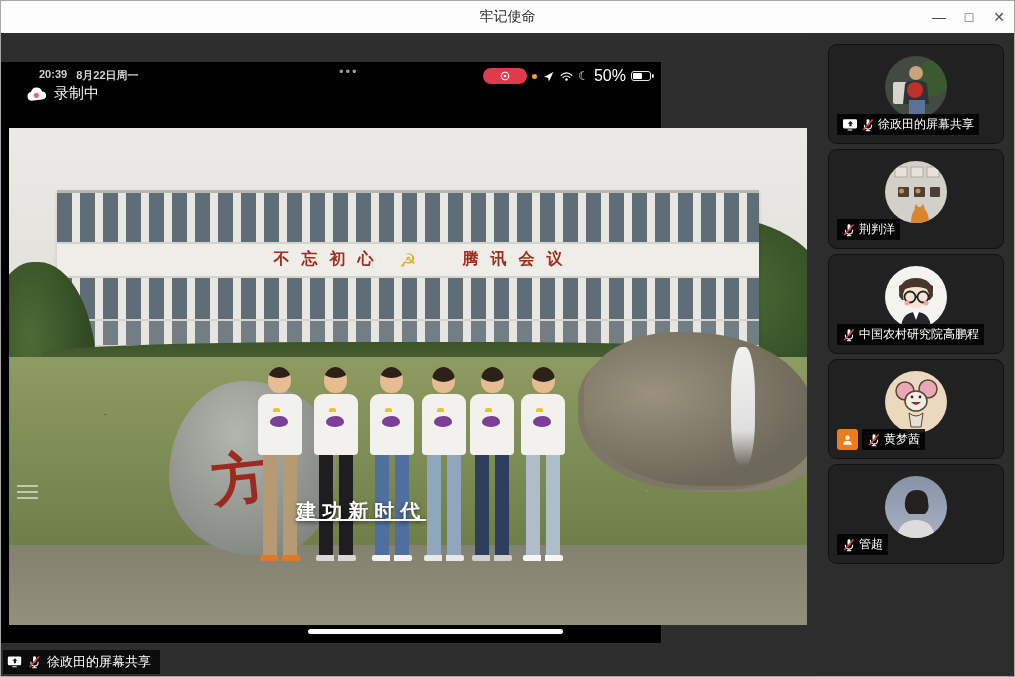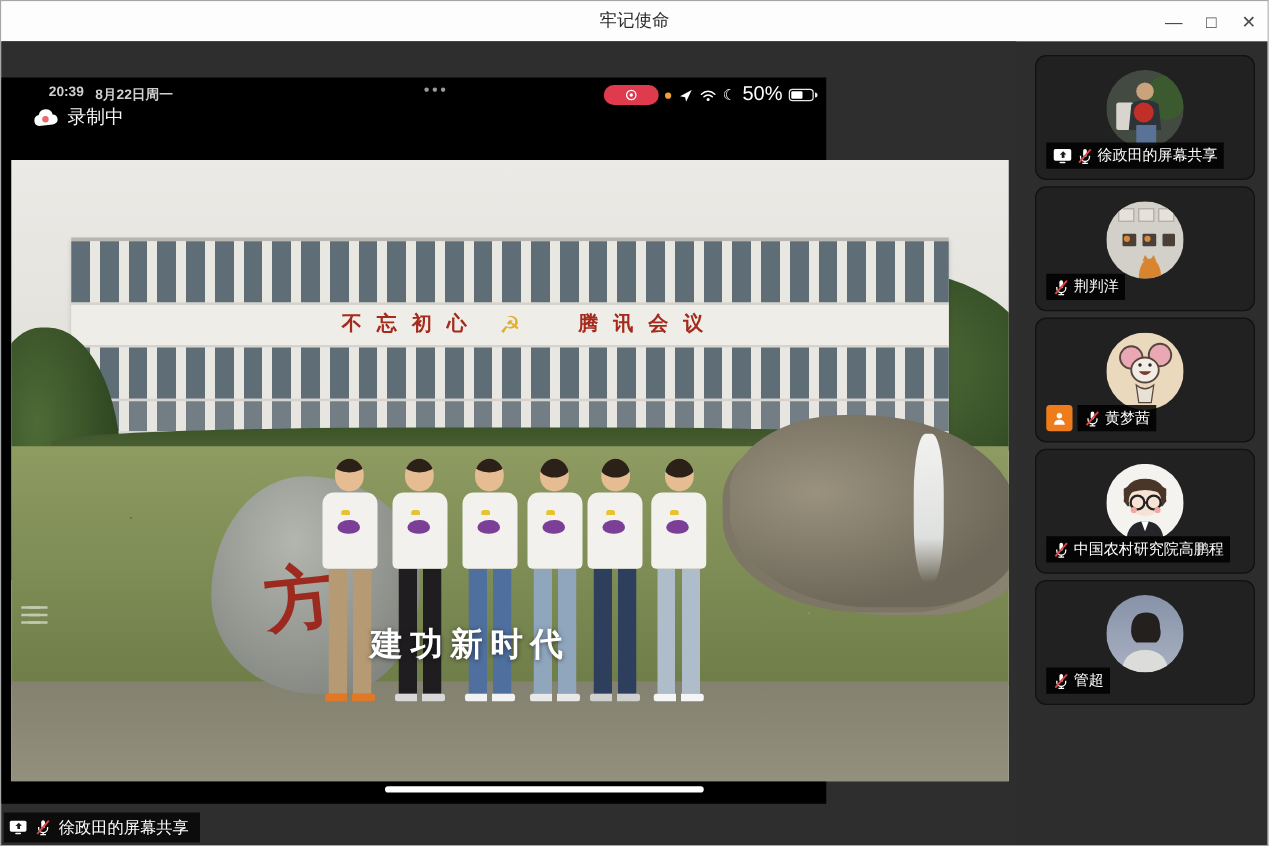--- a/index.html
+++ b/index.html
@@ -74,22 +74,22 @@
   .fig .head::before{content:"";position:absolute;top:-2px;left:-1px;right:-1px;height:13px;background:#2b2118;border-radius:50%;}
   .fig.longhair .head::before{height:17px;}
   .fig .shirt{margin:1px auto 0;width:44px;height:30%;background:#f2f1ee;border-radius:9px 9px 4px 4px;position:relative;}
   .fig .shirt::before{content:"";position:absolute;left:50%;top:24%;width:7px;height:4px;margin-left:-7px;background:#e7c332;border-radius:2px 2px 0 0;}
   .fig .shirt::after{content:"";position:absolute;left:50%;top:36%;width:18px;height:11px;margin-left:-10px;background:#7b3f98;
                      border-radius:55% 45% 50% 50%/60% 60% 45% 45%;}
   .fig .legs{margin:0 auto;width:34px;height:49%;
              background:linear-gradient(90deg,var(--p) 0 42%,rgba(0,0,0,0) 42% 58%,var(--p) 58% 100%);}
   .fig .shoes{margin:0 auto;width:40px;height:6px;border-radius:2px;
               background:linear-gradient(90deg,var(--s) 0 45%,transparent 45% 55%,var(--s) 55% 100%);}
-  .caption{position:absolute;left:36%;top:74.5%;color:#fff;font-weight:bold;font-size:26px;letter-spacing:6px;
-           text-shadow:0 1px 4px rgba(0,0,0,.55);}
+  .caption{position:absolute;left:36%;top:74.5%;color:#fff;font-weight:bold;font-size:20px;letter-spacing:6px;
+           text-shadow:0 1px 4px rgba(0,0,0,.55);text-decoration:underline;}
   .wm{position:absolute;left:1%;top:71%;opacity:.55;}
   .wm i{display:block;width:15px;height:2px;background:#fff;margin:4px 0 0 6px;box-shadow:-6px 0 0 0 #fff;}
   .homebar{position:absolute;left:307px;top:567px;width:255px;height:5px;border-radius:3px;background:#fff;}
   
   .sharelabel{position:absolute;left:2px;bottom:2px;background:#0c0c0c;display:flex;align-items:center;gap:5px;
               padding:3px 9px 3px 4px;color:#fff;font-size:13px;}
   .ic{width:15px;height:14px;flex:0 0 auto;}
   
   .sidebar{flex:1;background:#2d2d2d;padding:11px 10px 6px 15px;display:flex;flex-direction:column;gap:5px;min-width:0;}
   .tile{position:relative;height:100px;background:#212121;border:1px solid #111;border-radius:9px;flex:0 0 auto;}
@@ -324,67 +324,67 @@
                 <use href="#i-mic"></use>
               </svg>
             <span>荆判洋</span>
           </div>
         </div>
       </div>
 
       <div class="tile">
         <div class="avatar">
           <svg width="62" height="62" viewBox="0 0 62 62">
-            <rect width="62" height="62" fill="#ead9bd"></rect>
-            <circle cx="20" cy="20" r="9" fill="#e9a8b4" stroke="#57463e" stroke-width="1.5"></circle>
-            <circle cx="43" cy="18" r="9" fill="#e9a8b4" stroke="#57463e" stroke-width="1.5"></circle>
-            <ellipse cx="31" cy="30" rx="11" ry="10" fill="#f2ece4" stroke="#57463e" stroke-width="1.5"></ellipse>
-            <path d="M26 31q5 6 10 0z" fill="#7a3b30"></path>
-            <circle cx="27" cy="26" r="1.4" fill="#2a2a2a"></circle>
-            <circle cx="35" cy="26" r="1.4" fill="#2a2a2a"></circle>
-            <path d="M24 42q7 6 14 0l-2 14h-10z" fill="#e8e2d6" stroke="#57463e"></path>
-          </svg>
-        </div>
-        <div class="tagrow">
-          <span class="badge" style="background:#ef7c1a">
-            <svg viewBox="0 0 16 15">
-                <use href="#i-person"></use>
-              </svg>
-          </span>
-          <div class="nametag">
-            <svg class="micic" viewBox="0 0 16 16">
-                <use href="#i-mic"></use>
-              </svg>
-            <span>黄梦茜</span>
-          </div>
-        </div>
-      </div>
-
-      <div class="tile">
-        <div class="avatar">
-          <svg width="62" height="62" viewBox="0 0 62 62">
             <rect width="62" height="62" fill="#f5f3f0"></rect>
             <path d="M14 30q0-18 17-18t17 18l-3 4H17z" fill="#4a3628"></path>
             <ellipse cx="31" cy="30" rx="13" ry="12" fill="#f7e3d4"></ellipse>
             <path d="M14 26q17-10 34 0v-6q-17-10-34 0z" fill="#4a3628"></path>
             <circle cx="25" cy="31" r="5.5" fill="none" stroke="#222" stroke-width="1.8"></circle>
             <circle cx="38" cy="31" r="5.5" fill="none" stroke="#222" stroke-width="1.8"></circle>
             <line x1="30.5" y1="31" x2="32.5" y2="31" stroke="#222" stroke-width="1.8"></line>
             <circle cx="22" cy="37" r="2.5" fill="#f2a8a0"></circle>
             <circle cx="41" cy="37" r="2.5" fill="#f2a8a0"></circle>
             <path d="M16 62q1-16 15-16t15 16z" fill="#26262a"></path>
             <path d="M28 46h6l-3 8z" fill="#fff"></path>
           </svg>
         </div>
         <div class="tagrow">
           <div class="nametag">
             <svg class="micic" viewBox="0 0 16 16">
                 <use href="#i-mic"></use>
               </svg>
             <span>中国农村研究院高鹏程</span>
+          </div>
+        </div>
+      </div>
+
+      <div class="tile">
+        <div class="avatar">
+          <svg width="62" height="62" viewBox="0 0 62 62">
+            <rect width="62" height="62" fill="#ead9bd"></rect>
+            <circle cx="20" cy="20" r="9" fill="#e9a8b4" stroke="#57463e" stroke-width="1.5"></circle>
+            <circle cx="43" cy="18" r="9" fill="#e9a8b4" stroke="#57463e" stroke-width="1.5"></circle>
+            <ellipse cx="31" cy="30" rx="11" ry="10" fill="#f2ece4" stroke="#57463e" stroke-width="1.5"></ellipse>
+            <path d="M26 31q5 6 10 0z" fill="#7a3b30"></path>
+            <circle cx="27" cy="26" r="1.4" fill="#2a2a2a"></circle>
+            <circle cx="35" cy="26" r="1.4" fill="#2a2a2a"></circle>
+            <path d="M24 42q7 6 14 0l-2 14h-10z" fill="#e8e2d6" stroke="#57463e"></path>
+          </svg>
+        </div>
+        <div class="tagrow">
+          <span class="badge" style="background:#ef7c1a">
+            <svg viewBox="0 0 16 15">
+                <use href="#i-person"></use>
+              </svg>
+          </span>
+          <div class="nametag">
+            <svg class="micic" viewBox="0 0 16 16">
+                <use href="#i-mic"></use>
+              </svg>
+            <span>黄梦茜</span>
           </div>
         </div>
       </div>
 
       <div class="tile">
         <div class="avatar">
           <svg width="62" height="62" viewBox="0 0 62 62">
             <defs>
                 <linearGradient id="sky6" x1="0" y1="0" x2="0" y2="1">
               <stop offset="0" stop-color="#8792a8"></stop>

